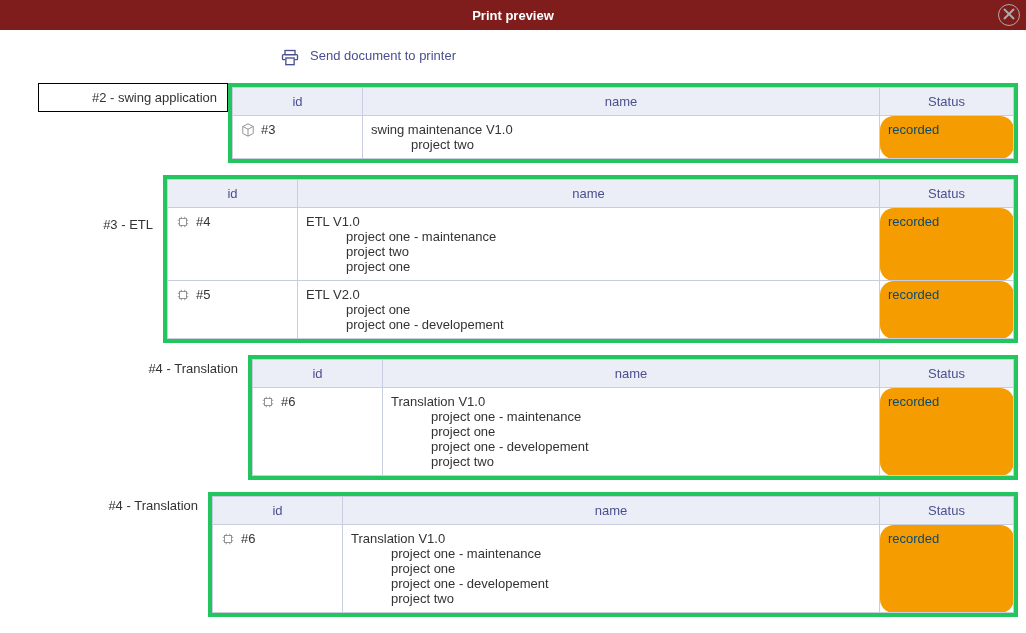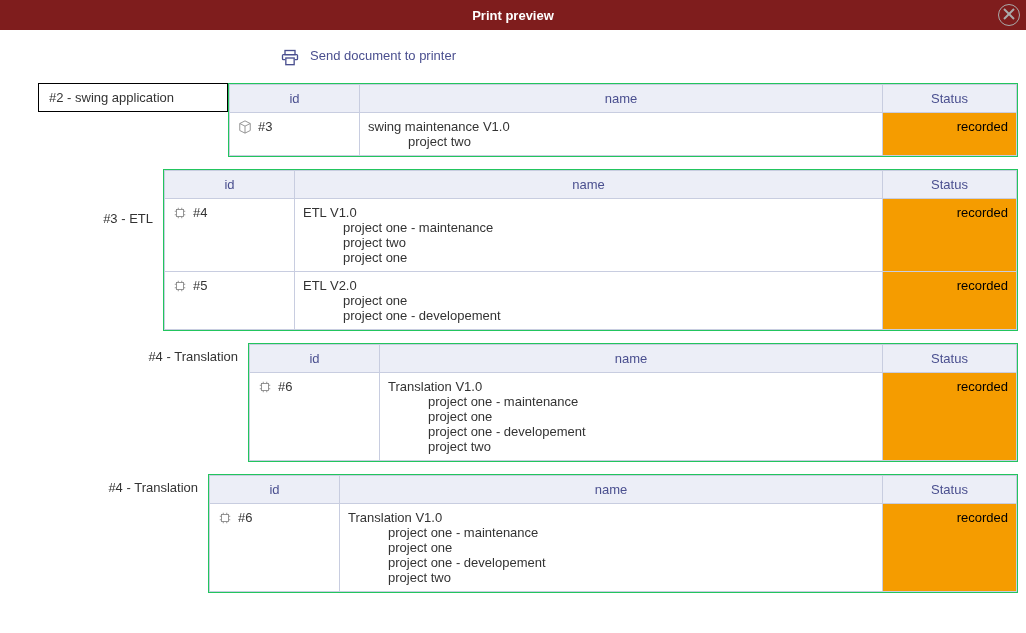--- a/index.html
+++ b/index.html
@@ -9,30 +9,30 @@
   .close-btn { position:absolute; right:6px; top:4px; width:22px; height:22px; border:1.5px solid #aaa; border-radius:50%; display:flex; align-items:center; justify-content:center; color:#aaa; cursor:pointer; }
   .close-btn svg { width:12px; height:12px; }
   .close-btn svg line { stroke:#aaa; stroke-width:2; }
   .toolbar { display:flex; align-items:center; justify-content:flex-start; padding:18px 0 12px 280px; }
   .print-link { color:#4a4f8f; font-size:13px; display:flex; align-items:flex-start; gap:10px; cursor:pointer; }
   .print-link svg { width:20px; height:20px; }
   .group { margin:0 8px 12px 8px; }
   .group-inner { display:flex; }
   .group-title { font-size:13px; color:#333; padding:6px 10px; white-space:nowrap; }
   .group-title.boxed { border:1px solid #000; background:#fff; }
-  .group-table-wrap { flex:1; border:1px solid #22c55e; }
+  .group-table-wrap { flex:1; border:4px solid #22c55e; }
   table.grid { width:100%; border-collapse:collapse; }
   .grid th { background:#eceef7; color:#4a4f8f; font-weight:normal; padding:6px 8px; border:1px solid #c8cde0; text-align:center; font-size:13px; }
   .grid td { border:1px solid #c8cde0; padding:6px 8px; vertical-align:top; font-size:13px; }
   .id-cell { display:flex; align-items:flex-start; gap:6px; }
   .row-icon { flex-shrink:0; margin-top:1px; }
   .row-icon svg { width:14px; height:14px; }
   .name-cell .title { }
   .name-cell .sub { padding-left:40px; }
-  .status-cell { background:#f59c00; color:#000000; text-align:right; vertical-align:middle; }
+  .status-cell { background:#f59c00; color:#0c4a6e; text-align:left; vertical-align:middle;border-radius:14px; }
   .col-id { width:130px; }
   .col-status { width:134px; }
   
 </style>
 </head>
 <body>
 
 <div class="header">
   <div class="header-title">Print preview</div>
   <div class="close-btn">
@@ -55,21 +55,21 @@
       </svg>
     </span>
     <span>Send document to printer</span>
   </div>
 </div>
 
 <div id="groups-container">
     <div class="group" style="padding-left: 30px;">
       <div class="group-inner">
         <div style="width: 190px; flex-shrink: 0;">
-          <div class="group-title boxed" style="text-align: left;">#2 - swing application</div>
+          <div class="group-title boxed" style="text-align: right;">#2 - swing application</div>
         </div>
         <div class="group-table-wrap">
           <table class="grid">
             <thead>
               <tr>
                 <th class="col-id">id</th>
                 <th>name</th>
                 <th class="col-status">Status</th>
               </tr>
             </thead>

